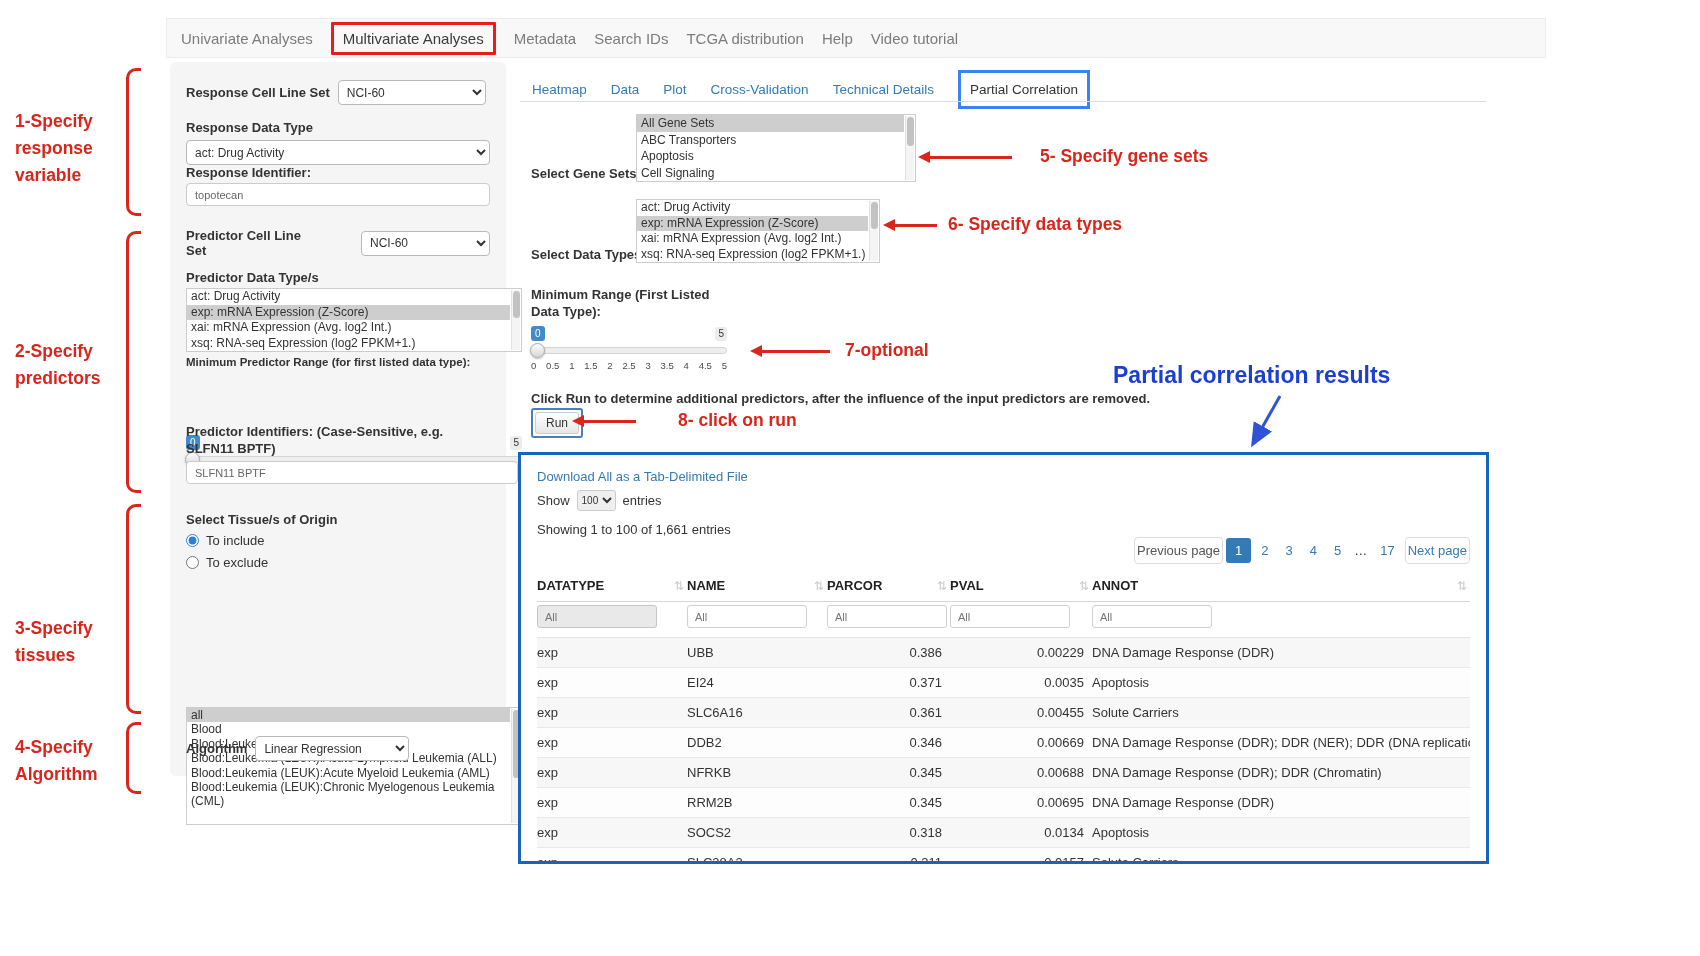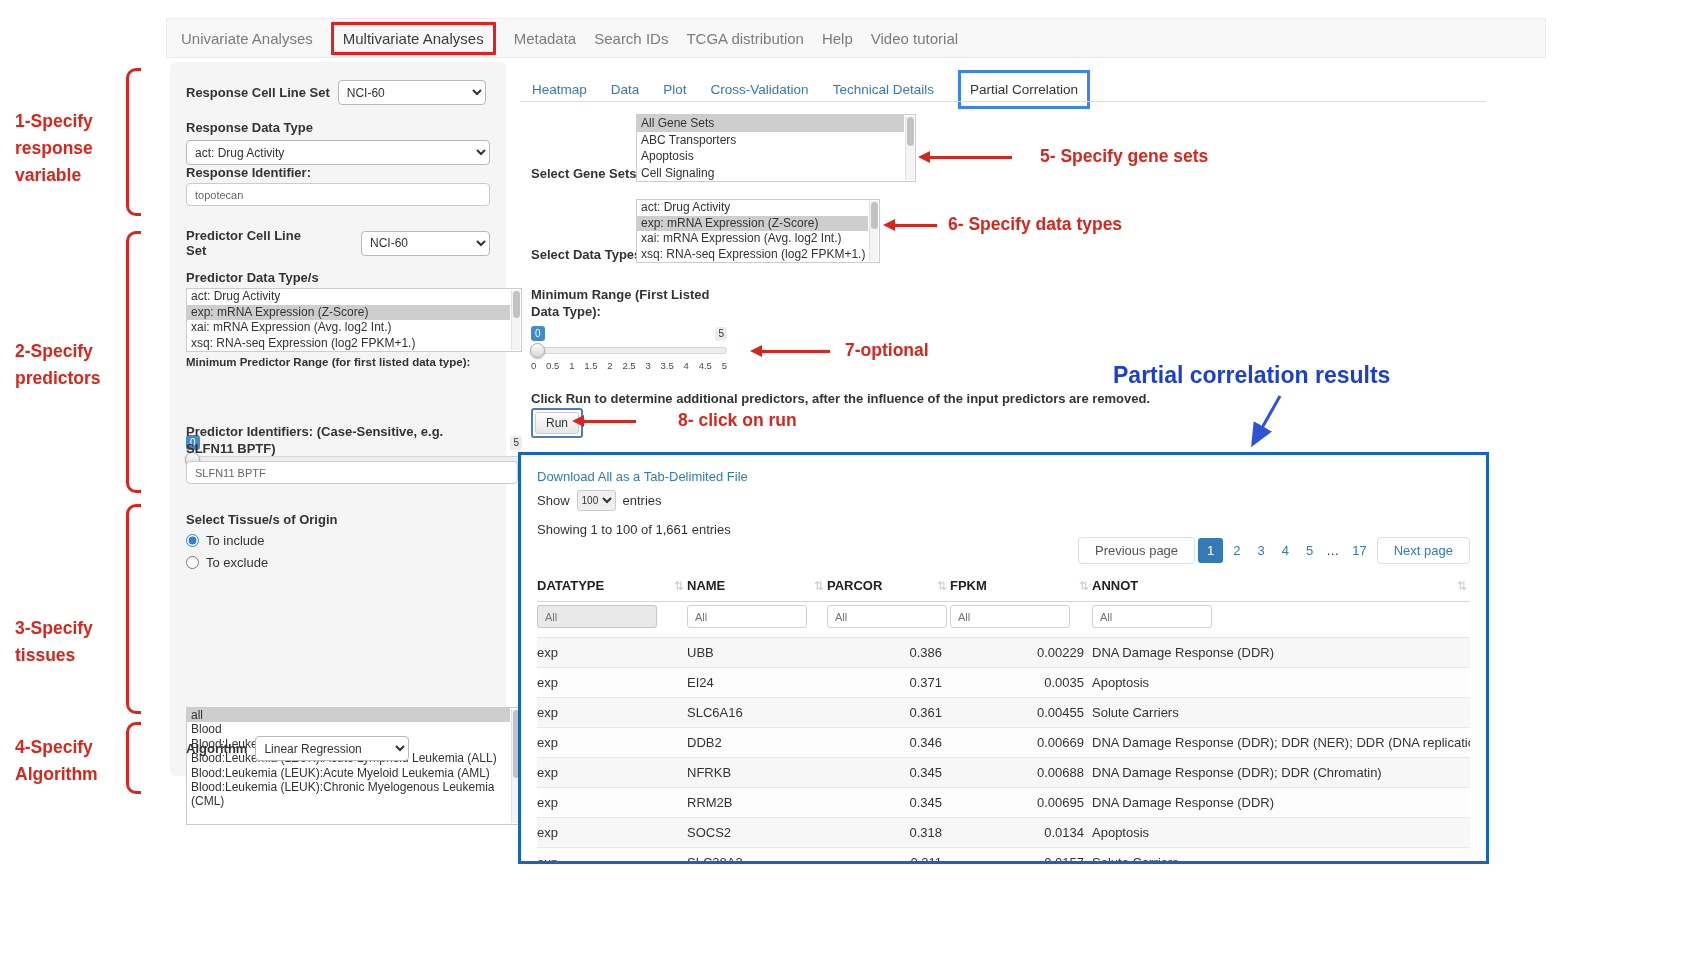--- a/index.html
+++ b/index.html
@@ -77,21 +77,21 @@
              font-family:"Liberation Sans", sans-serif; }
 
   
   .results-box { position:absolute; left:518px; top:452px; width:971px; height:412px;
                  border:3px solid #1565C0; background:#fff; padding:12px 16px; overflow:hidden; }
   .dl-link { color:#337AB7; font-size:13px; cursor:pointer; display:inline-block; }
   .show-row { margin-top:5px; display:flex; align-items:center; gap:7px; font-size:13px; color:#333; }
   select.small-sel { font-size:10px; height:21px; border:1px solid #ccc; border-radius:3px; color:#333; }
   .showing-text { margin-top:11px; font-size:13px; color:#333; }
   .pagination { display:flex; justify-content:flex-end; align-items:center; gap:3px; font-size:13px; }
-  .page-btn { border:1px solid #ddd; border-radius:4px; padding:5px 16px; cursor:pointer; }
+  .page-btn { border:1px solid #ddd; border-radius:4px; padding:5px 2px; cursor:pointer; }
   .page-btn.prev { color:#555; }
   .page-btn.next { color:#337AB7; }
   .page-num { color:#337AB7; padding:5px 7px; cursor:pointer; }
   .page-num.active { background:#337AB7; color:#fff; border-radius:3px; padding:5px 9px; }
   .page-ellipsis { color:#333; padding:5px 3px; }
 
   table.results { width:100%; border-collapse:collapse; font-size:13px; margin-top:6px; table-layout:fixed; }
   table.results th { text-align:left; font-weight:bold; color:#222; padding:8px 8px 8px 0; position:relative; }
   tr.header-row th { border-bottom:1px solid #d6d6d6; }
   th.num, td.num { text-align:right; }
@@ -351,21 +351,21 @@
           <col style="width:140px">
           <col style="width:123px">
           <col style="width:142px">
           <col>
       </colgroup>
       <thead>
         <tr class="header-row">
           <th><span>DATATYPE</span><span class="sort-icon">⇅</span></th>
           <th><span>NAME</span><span class="sort-icon">⇅</span></th>
           <th class="num"><span>PARCOR</span><span class="sort-icon">⇅</span></th>
-          <th class="num"><span>FPKM</span><span class="sort-icon">⇅</span></th>
+          <th class="num"><span>PVAL</span><span class="sort-icon">⇅</span></th>
           <th><span>ANNOT</span><span class="sort-icon">⇅</span></th>
         </tr>
         <tr class="filter-row">
           <th><input class="filter-input gray" placeholder="All" style=""></th>
           <th><input class="filter-input" placeholder="All" style=""></th>
           <th class="num"><input class="filter-input" placeholder="All" style=""></th>
           <th class="num"><input class="filter-input" placeholder="All" style=""></th>
           <th><input class="filter-input" placeholder="All" style=""></th>
         </tr>
       </thead>

